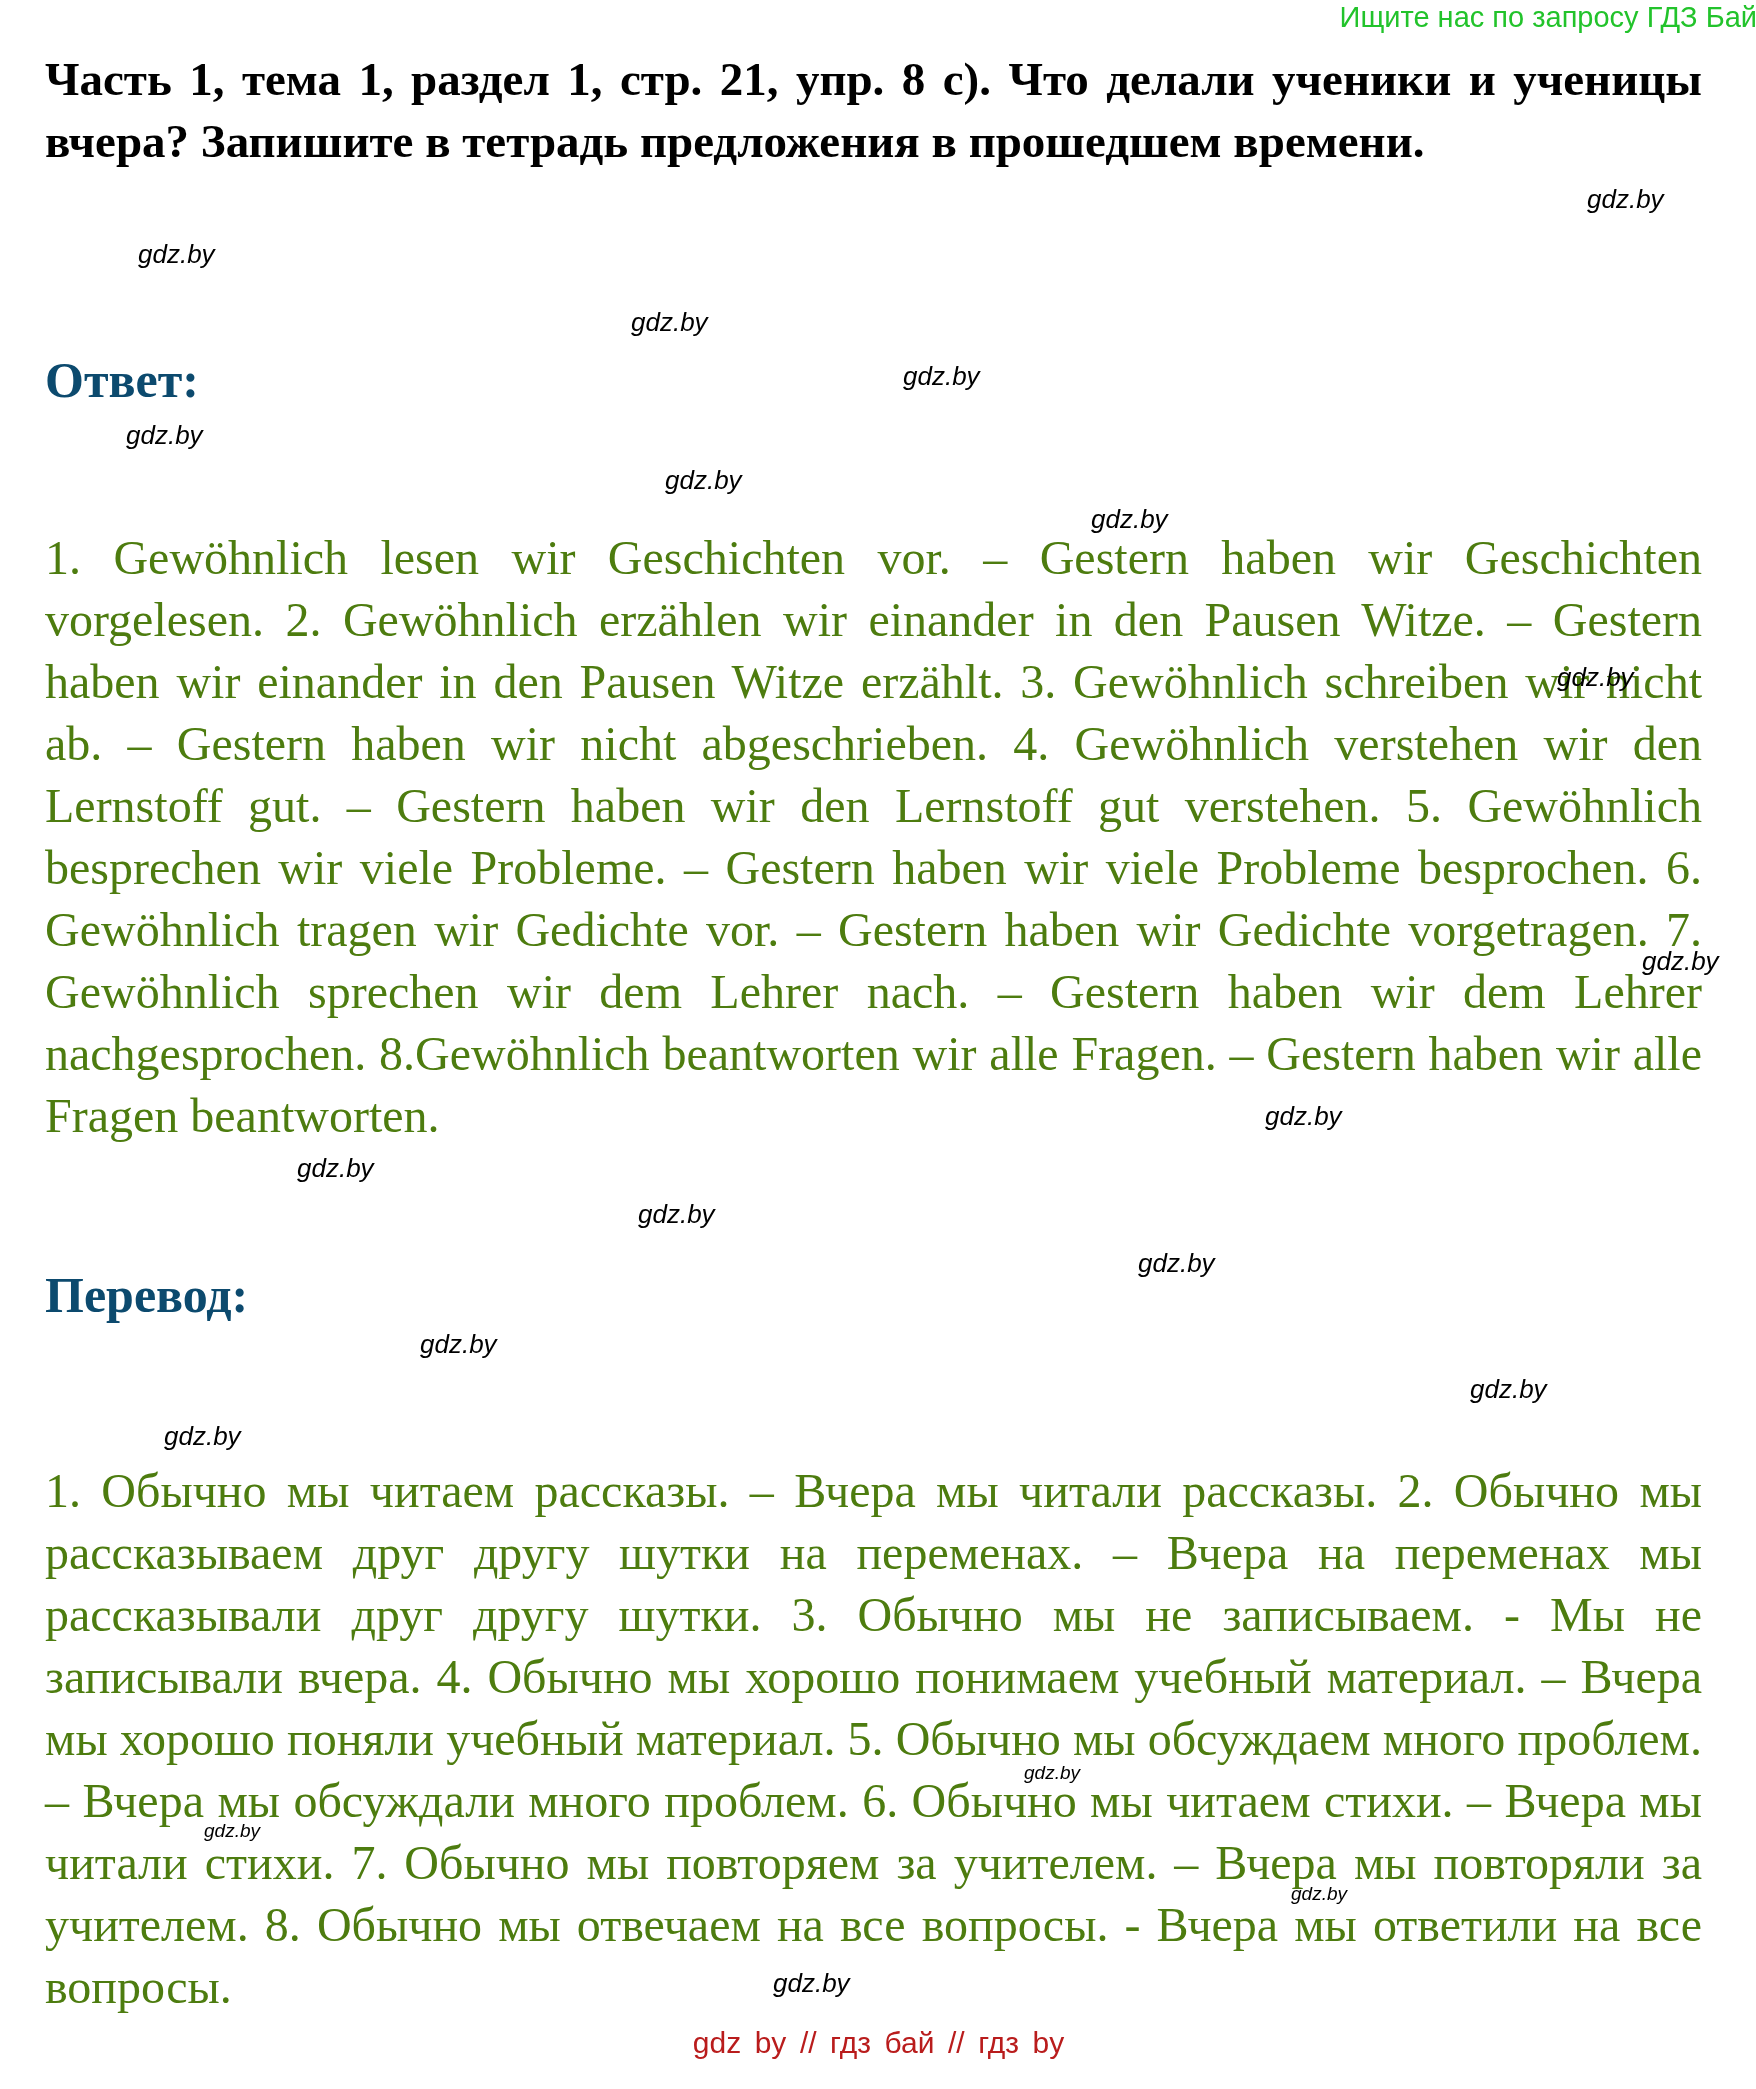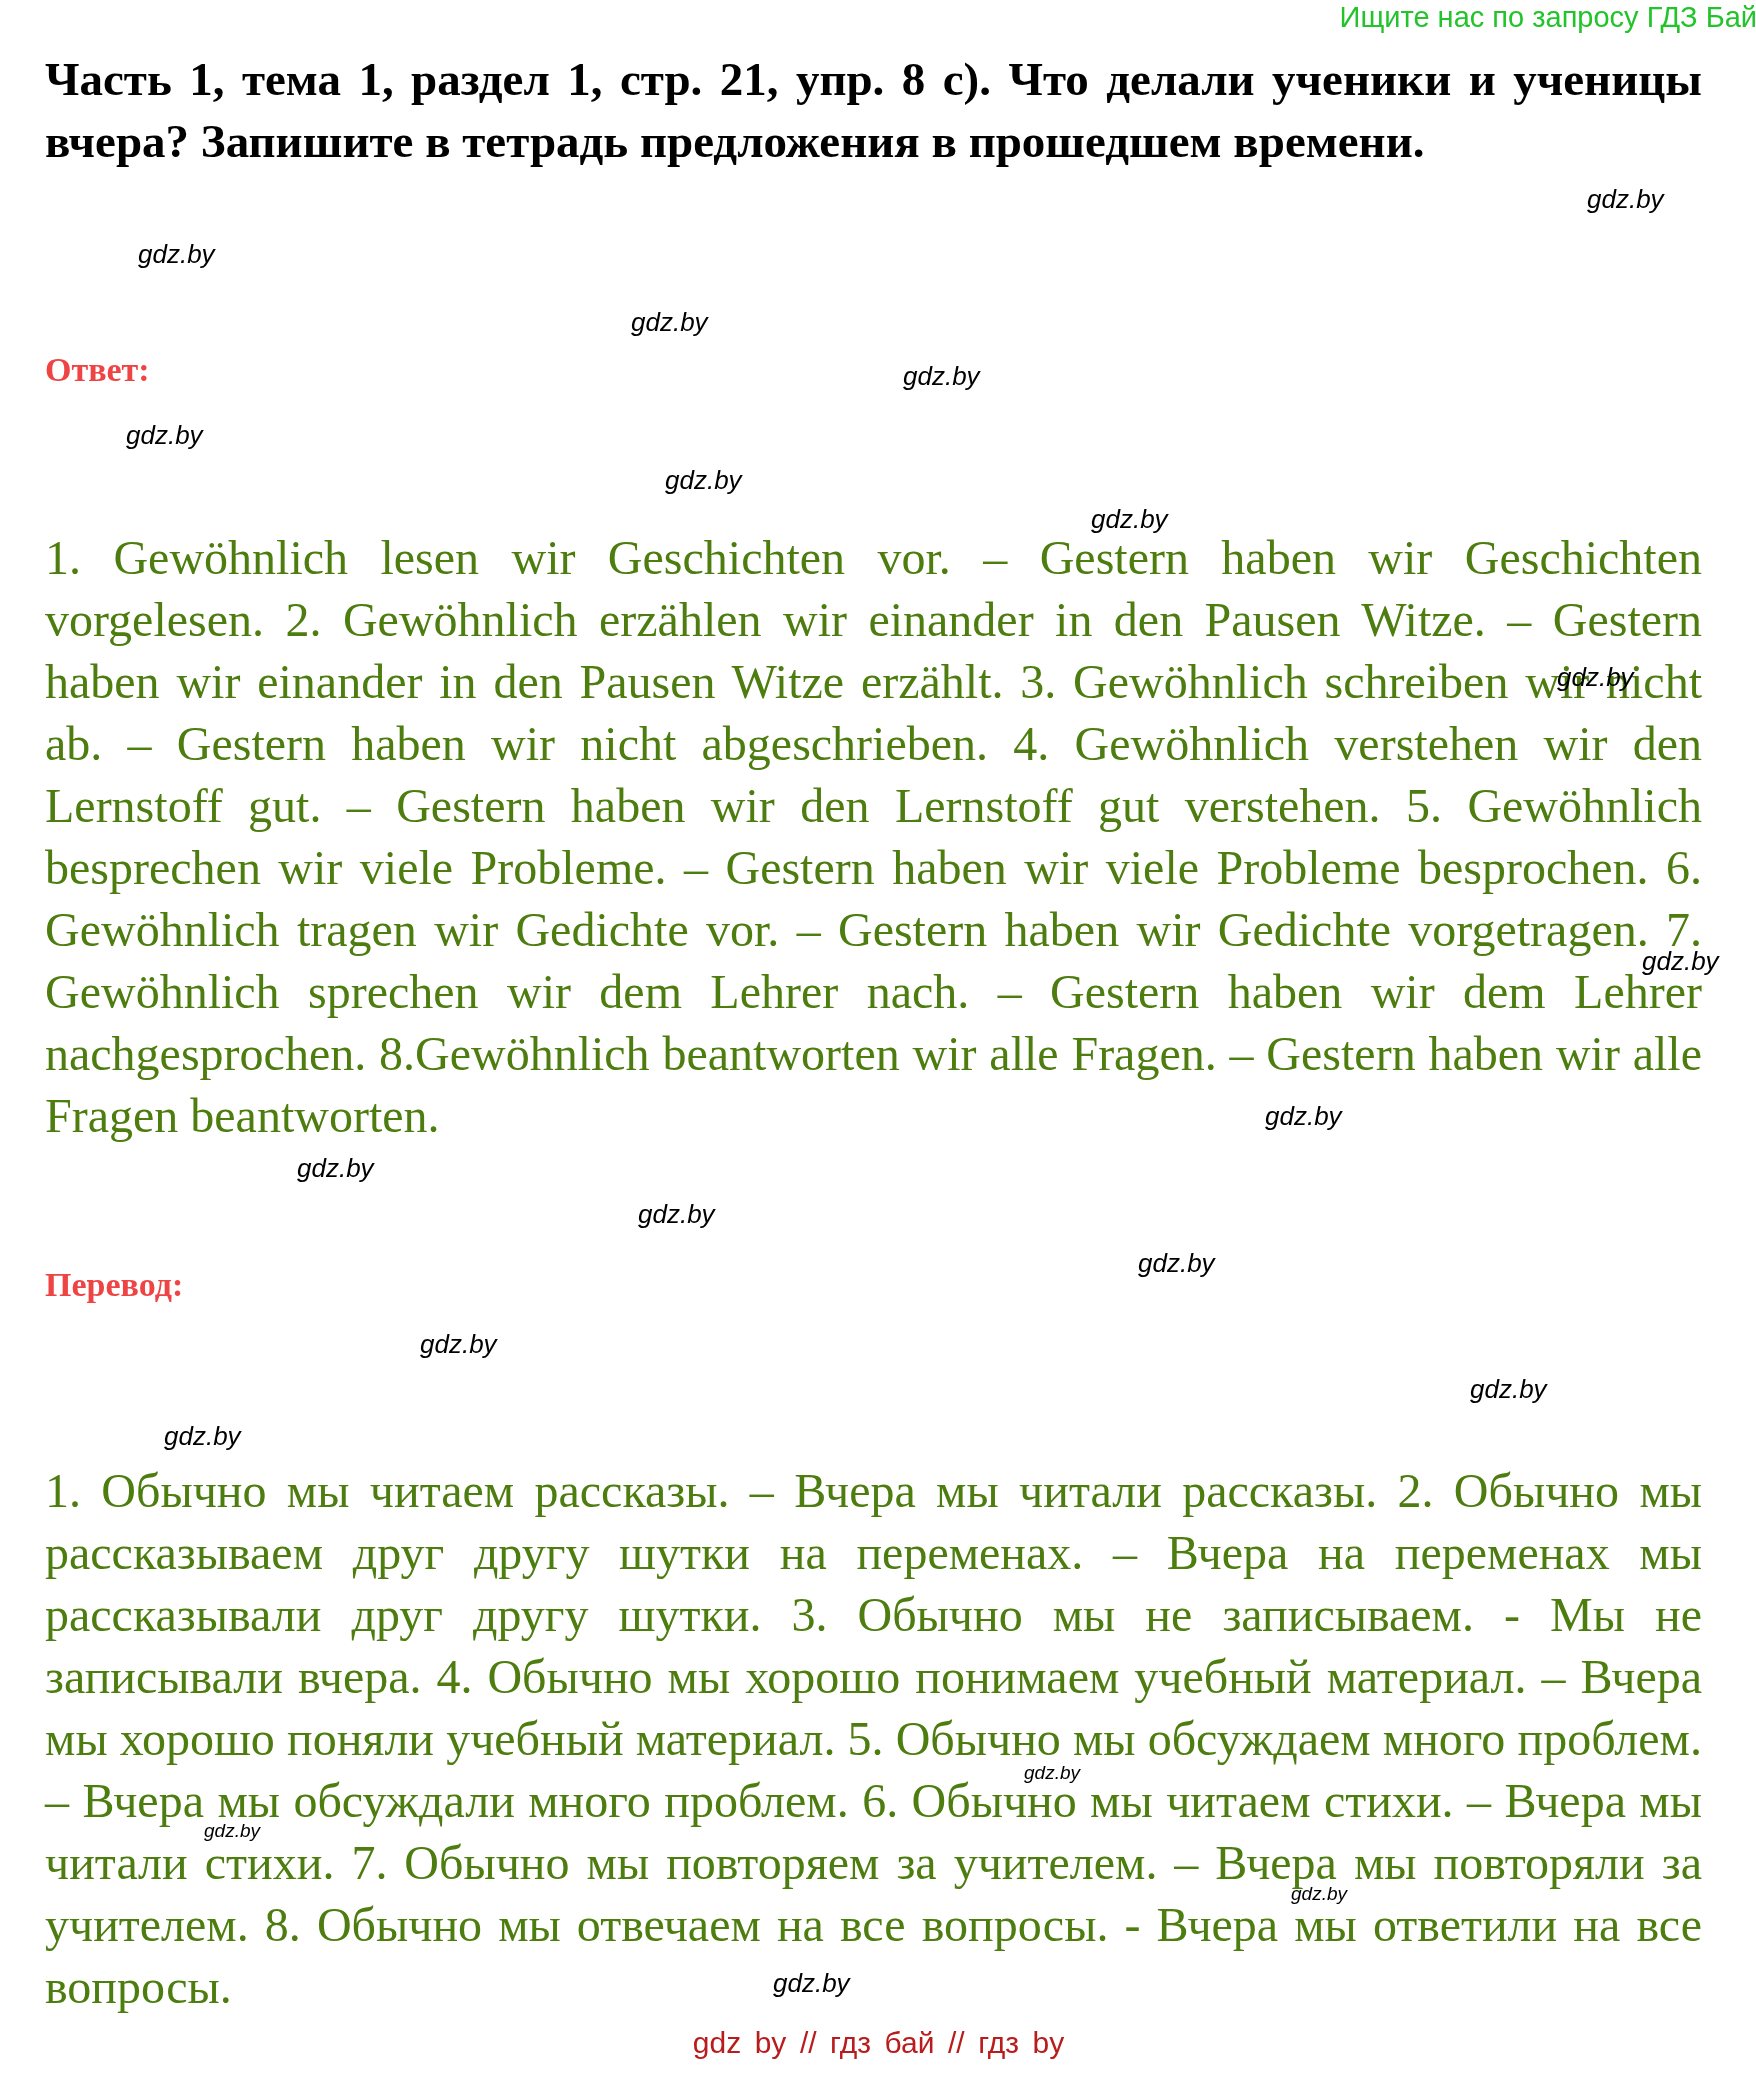--- a/index.html
+++ b/index.html
@@ -9,21 +9,21 @@
       font-family: "Liberation Sans", sans-serif; font-size: 29px; color: #22c32b;
       line-height: 34px;
     }
     .task {
       position: absolute; left: 45px; top: 48px; width: 1657px;
       font-family: "Liberation Serif", serif; font-weight: bold; font-size: 47px;
       line-height: 62px; text-align: justify; text-align-last: left; color: #000;
     }
     .heading {
       position: absolute; left: 45px;
-      font-family: "Liberation Serif", serif; font-weight: bold; font-size: 34px; color: #ef4444;
+      font-family: "Liberation Serif", serif; font-weight: bold; font-size: 50px; color: #0c4a6e;
     }
     .body-text {
       position: absolute; left: 45px; width: 1657px;
       font-family: "Liberation Serif", serif; font-size: 48px; line-height: 62px;
       text-align: justify; text-align-last: left; color: #4d7c0f;
     }
     .wm {
       position: absolute; font-family: "Liberation Sans", sans-serif; font-size: 26px; color: #000000; font-style: italic;
     }
     .footer {

